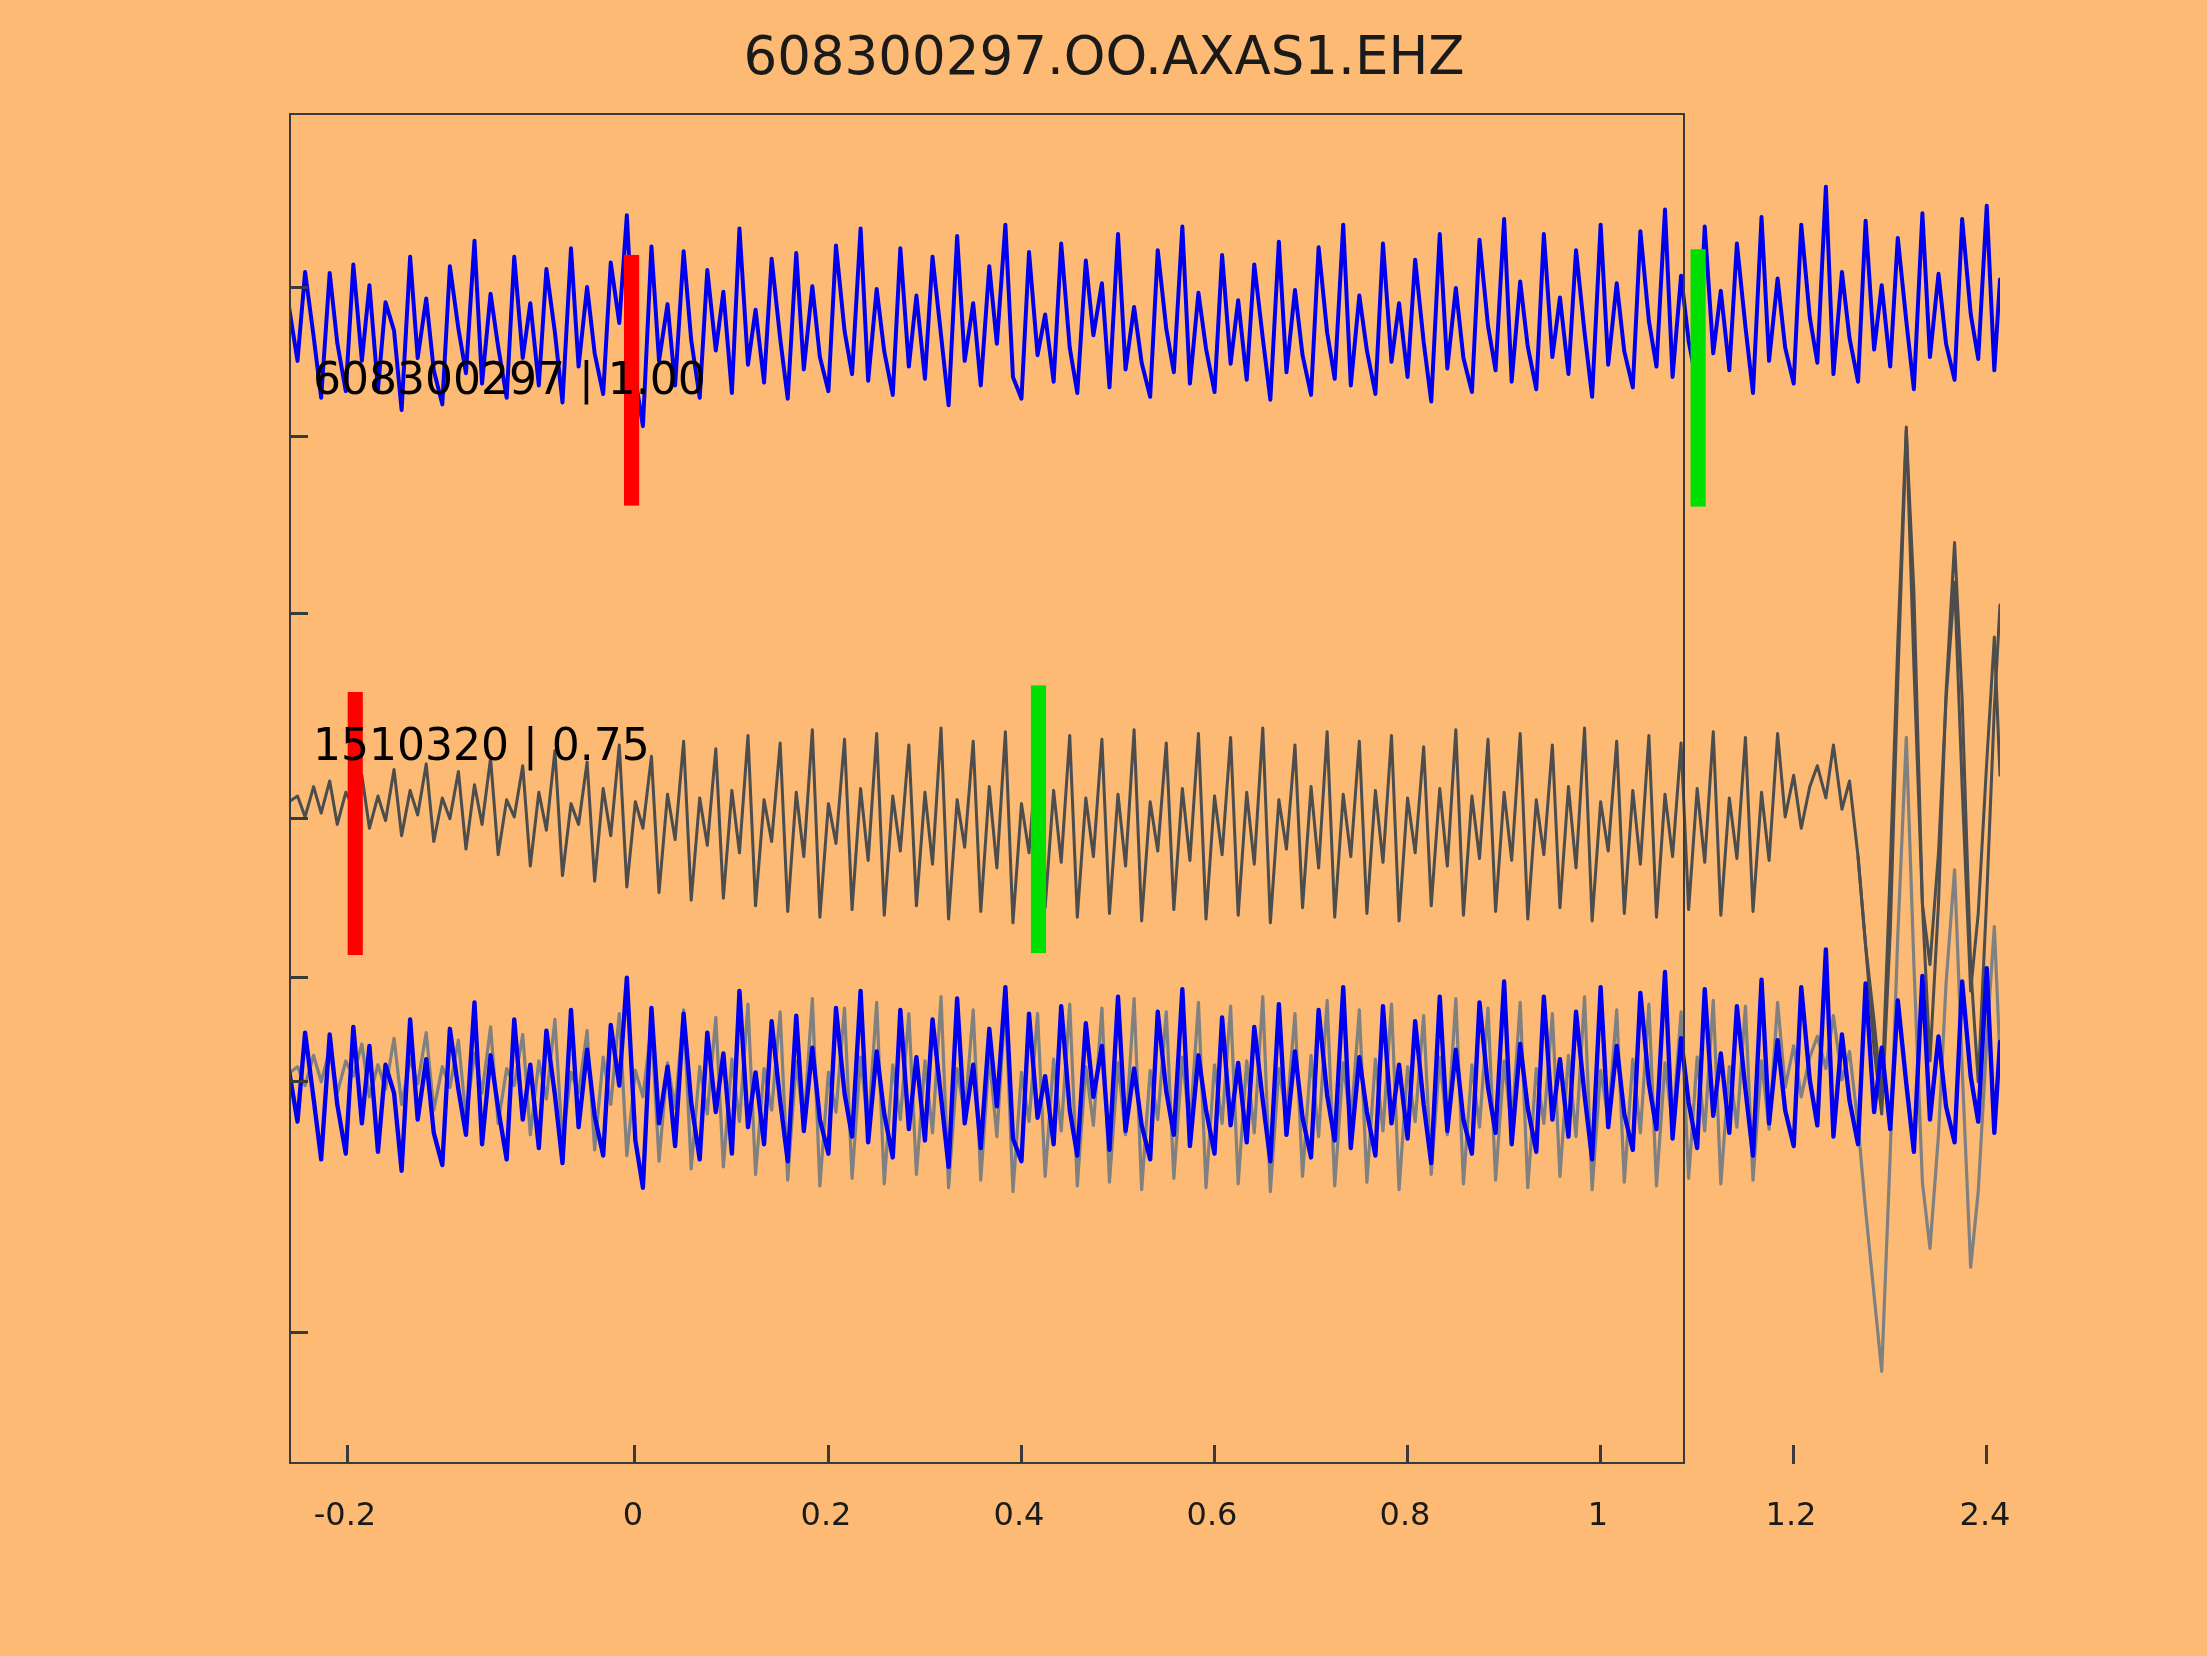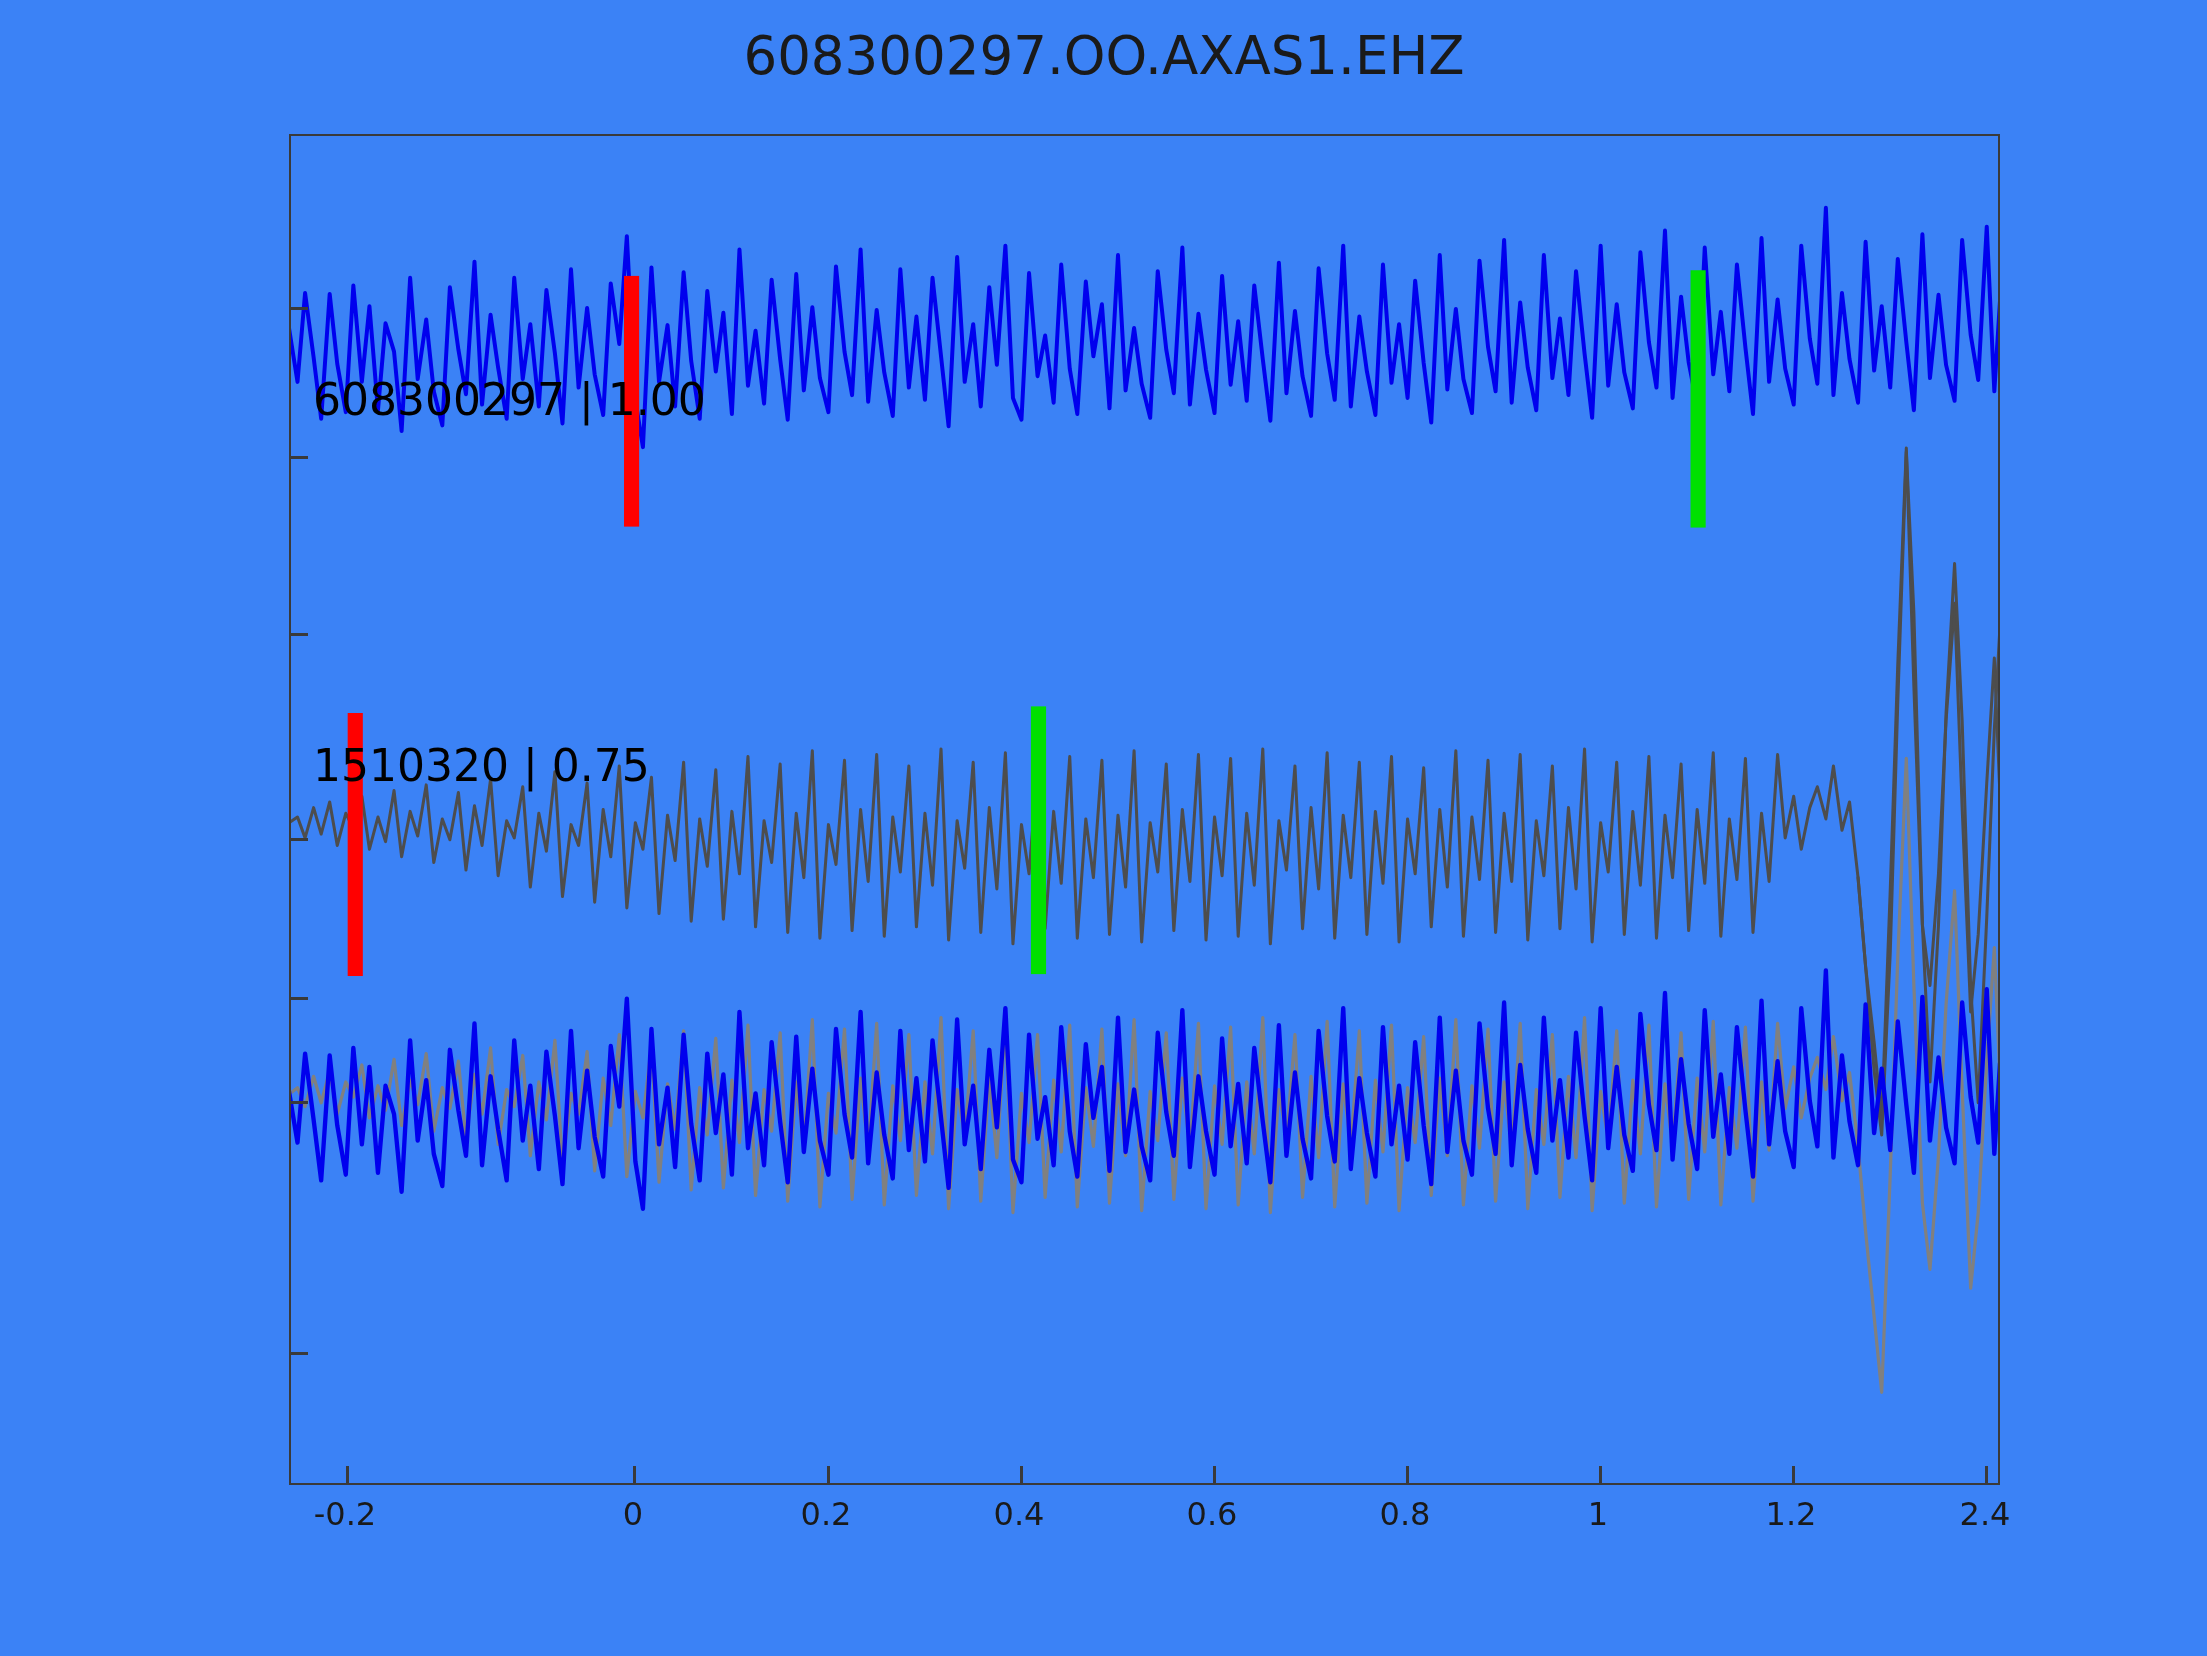--- a/index.html
+++ b/index.html
@@ -13,41 +13,41 @@
     font-family: "DejaVu Sans", sans-serif;
     overflow: hidden;
     position: relative;
   }
 
   #figure {
     position: absolute;
     left: 0; top: 0;
     width: 2208px;
     height: 1656px;
-    background: #3b82f6;
+    background: #fdba74;
   }
 
   #fig-title {
     position: absolute;
     left: 0;
     top: 24.6px;
     width: 2208px;
     text-align: center;
     font-size: 53px;
     font-weight: 400;
     color: #1a1a1a;
     letter-spacing: 0px;
     font-family: "DejaVu Sans", sans-serif;
   }
 
   #plot-area {
     position: absolute;
     left: 289px;
-    top: 134px;
-    width: 1711px;
+    top: 113px;
+    width: 1396px;
     height: 1351px;
   }
 
   #axes-frame {
     position: absolute;
     left: 0; top: 0;
     width: 100%; height: 100%;
     border: 2.8px solid #3a3a3a;
     box-sizing: border-box;
     pointer-events: none;

